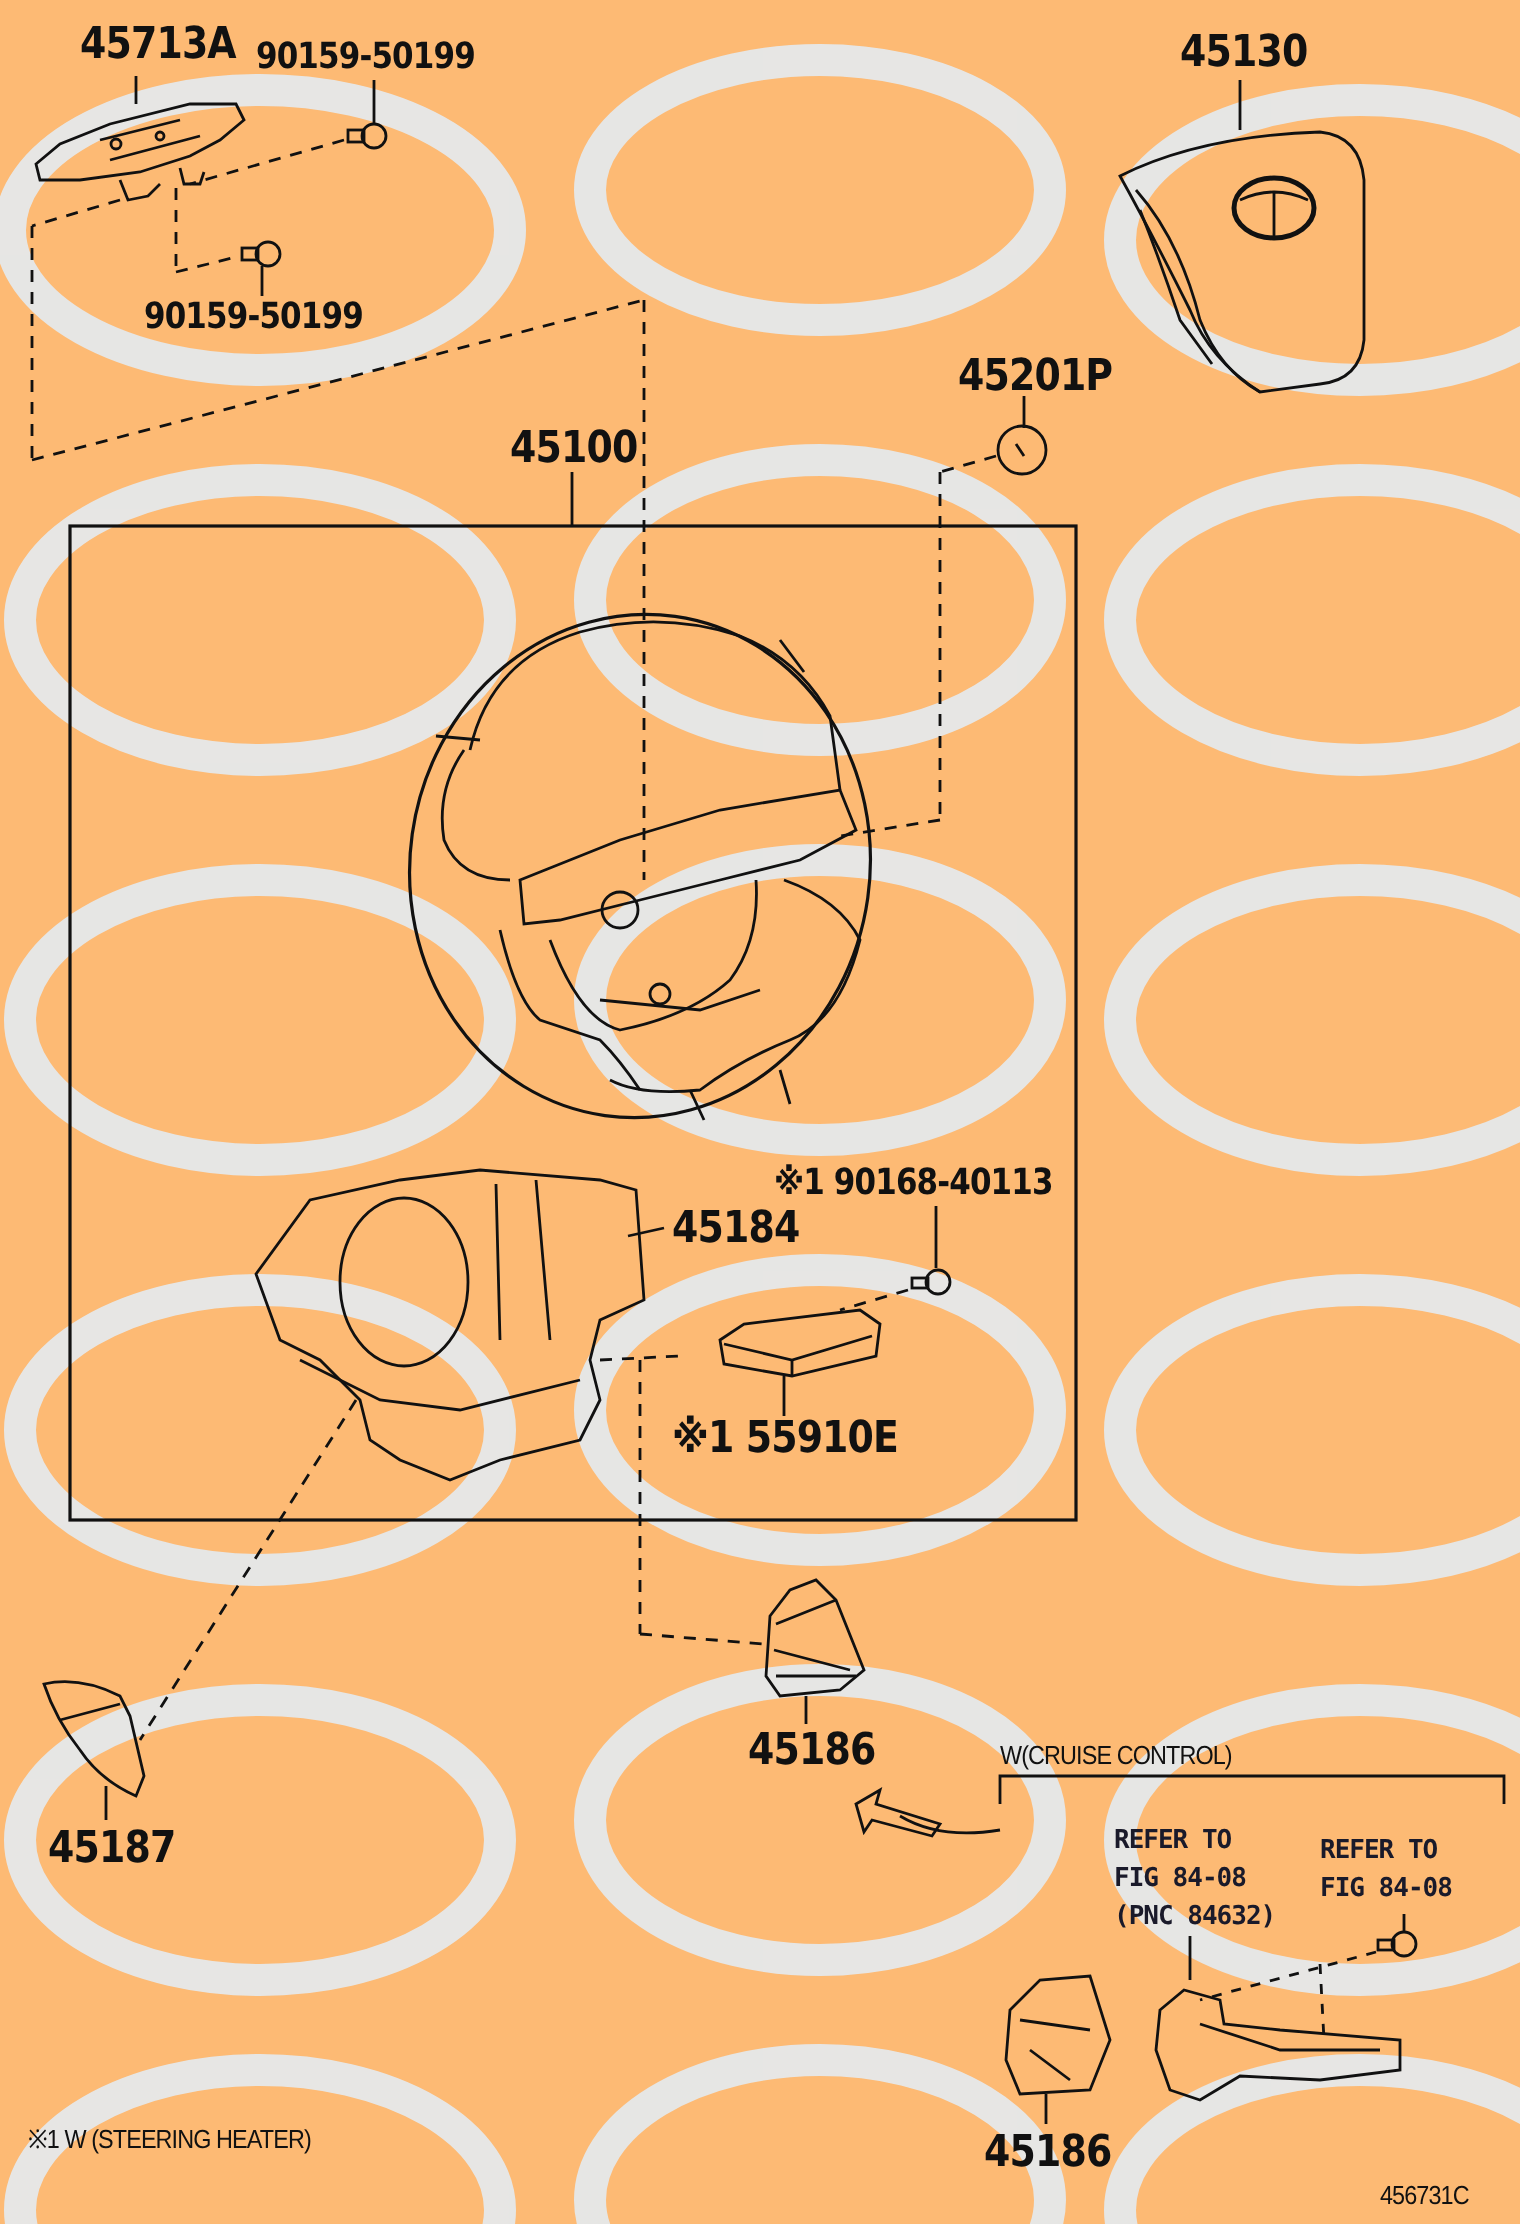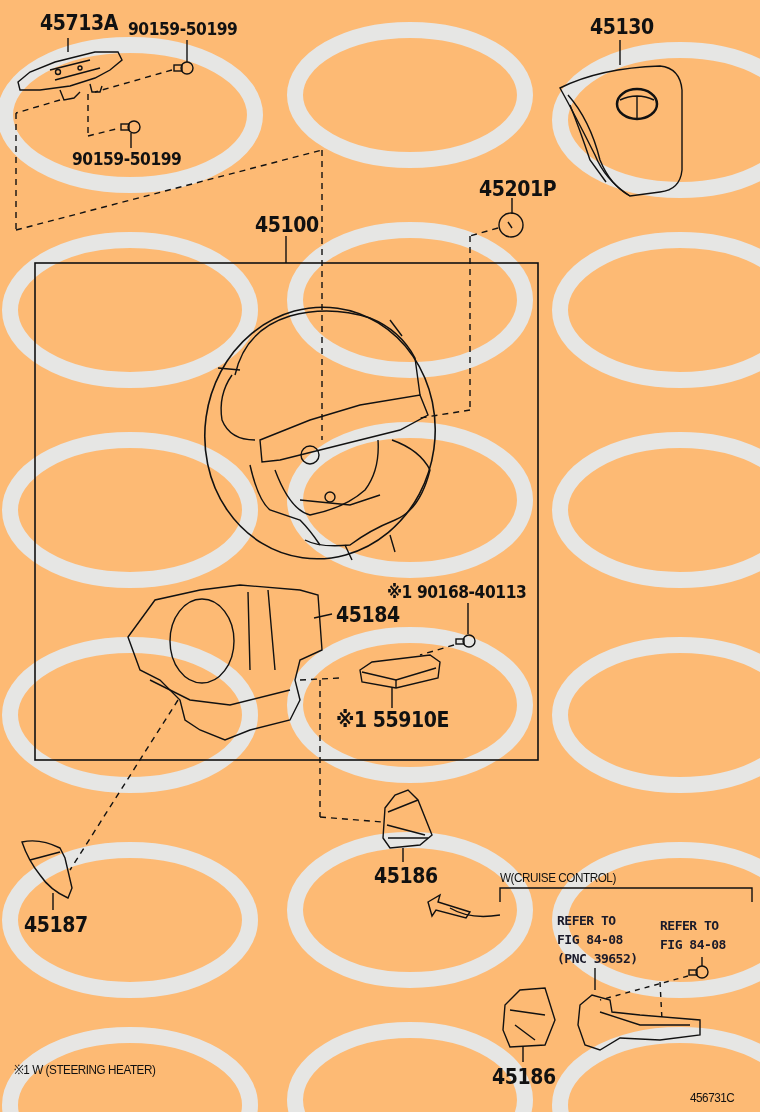--- a/index.html
+++ b/index.html
@@ -186,21 +186,21 @@
   <div class="lbl big" style="left:336px;top:707px;">※1 55910E</div>
   <div class="lbl big" style="left:374px;top:863px;">45186</div>
   <div class="lbl big" style="left:24px;top:912px;">45187</div>
   <div class="lbl big" style="left:492px;top:1064px;">45186</div>
 
   <div class="lbl small" style="left:500px;top:870px;">W(CRUISE CONTROL)</div>
 
   <div class="lbl ref" style="left:557px;top:911px;">
     <div>REFER TO</div>
     <div>FIG 84-08</div>
-    <div>(PNC 39652)</div>
+    <div>(PNC 84632)</div>
   </div>
   <div class="lbl ref" style="left:660px;top:916px;">
     <div>REFER TO</div>
     <div>FIG 84-08</div>
   </div>
 
   <div class="lbl small" style="left:14px;top:1060px;">※1 W (STEERING HEATER)</div>
   <div class="lbl small" style="left:690px;top:1090px;">456731C</div>
 </div>
 

